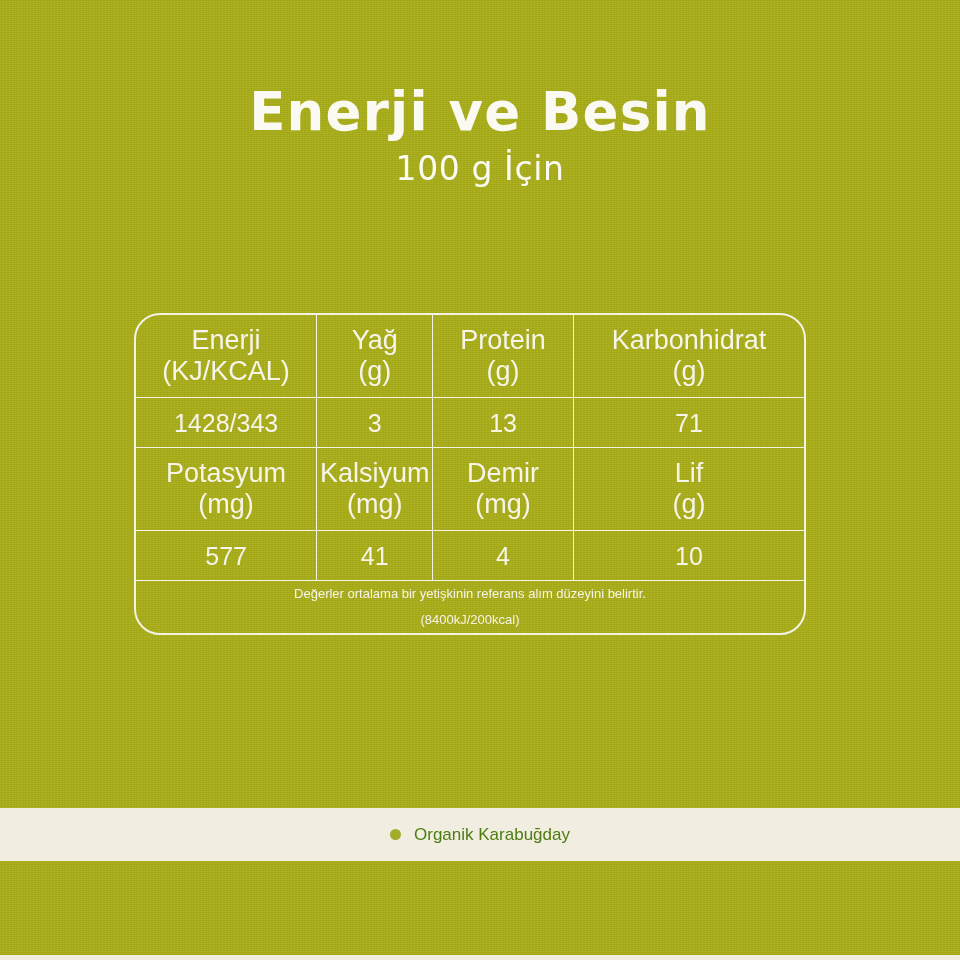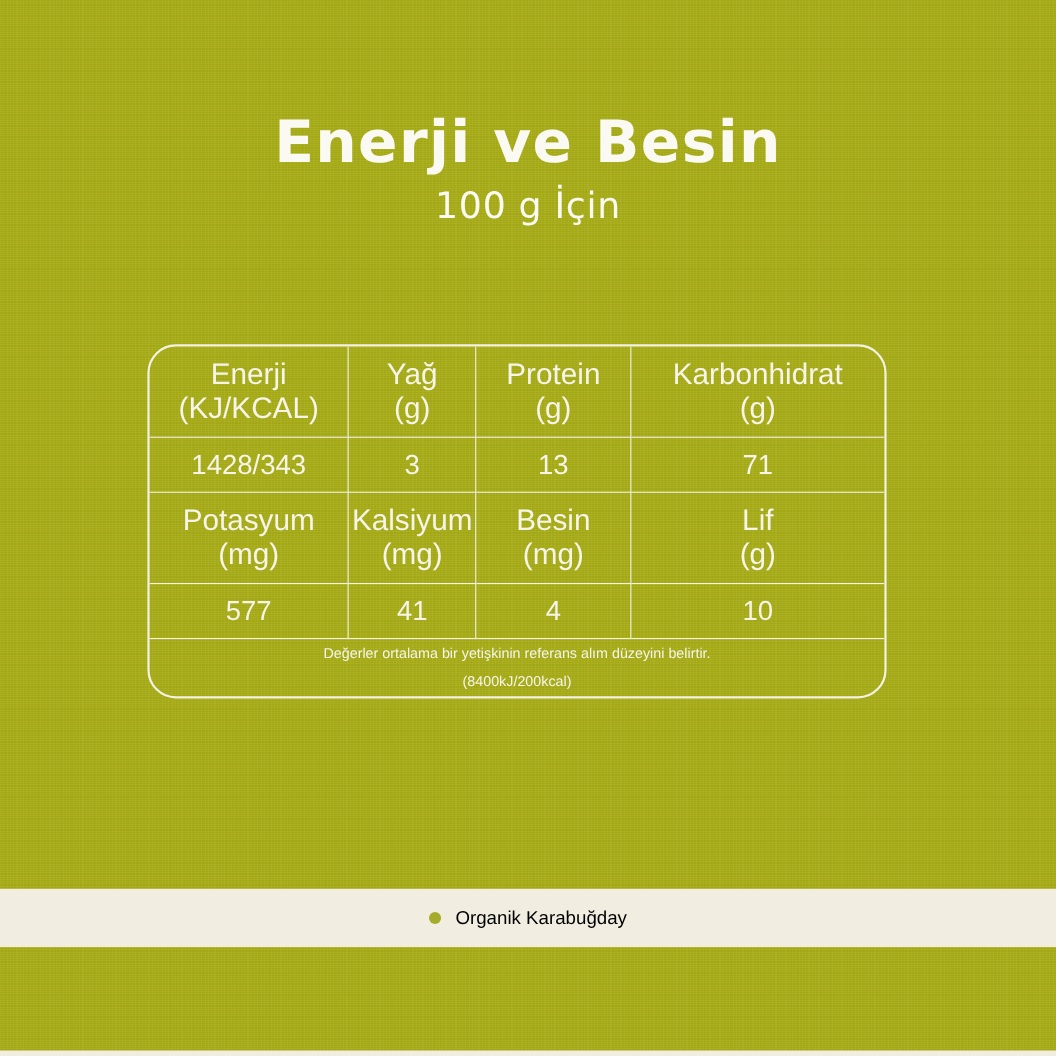--- a/index.html
+++ b/index.html
@@ -23,21 +23,21 @@
     background-image:
       repeating-linear-gradient(0deg, rgba(255,255,255,0.030) 0px, rgba(255,255,255,0.030) 1px, rgba(0,0,0,0.022) 1px, rgba(0,0,0,0.022) 2px),
       repeating-linear-gradient(90deg, rgba(255,255,255,0.022) 0px, rgba(255,255,255,0.022) 1px, rgba(0,0,0,0.016) 1px, rgba(0,0,0,0.016) 3px);
     box-sizing: border-box;
   }
 
   
   .title-block {
     position: absolute;
     left: 0;
-    top: 101px;
+    top: 83px;
     width: 960px;
     text-align: center;
   }
   .title-line {
     display: block;
     color: #fbfaf2;
     font-family: "DejaVu Sans", sans-serif;
     font-weight: bold;
     font-size: 53px;
     line-height: 58px;
@@ -138,21 +138,21 @@
     gap: 13px;
   }
   .bullet {
     width: 11px;
     height: 11px;
     border-radius: 50%;
     background: #a5ab2a;
     flex: 0 0 auto;
   }
   .ingredient-text {
-    color: #000000;
+    color: #4d7c0f;
     font-size: 17px;
     font-family: "Liberation Sans", sans-serif;
   }
 
   
   .bottom-strip {
     position: absolute;
     left: 0;
     top: 955px;
     width: 960px;
@@ -203,21 +203,21 @@
         <tr>
           <td class="hdr-cell" style="width:27.1%">
             <span>Potasyum</span>
             <span class="unit">(mg)</span>
           </td>
           <td class="hdr-cell" style="width:28.0%">
             <span>Kalsiyum</span>
             <span class="unit">(mg)</span>
           </td>
           <td class="hdr-cell" style="width:25.4%">
-            <span>Besin</span>
+            <span>Demir</span>
             <span class="unit">(mg)</span>
           </td>
           <td class="hdr-cell" style="width:19.5%">
             <span>Lif</span>
             <span class="unit">(g)</span>
           </td>
         </tr>
 
         <tr>
           <td class="val-cell">577</td>

